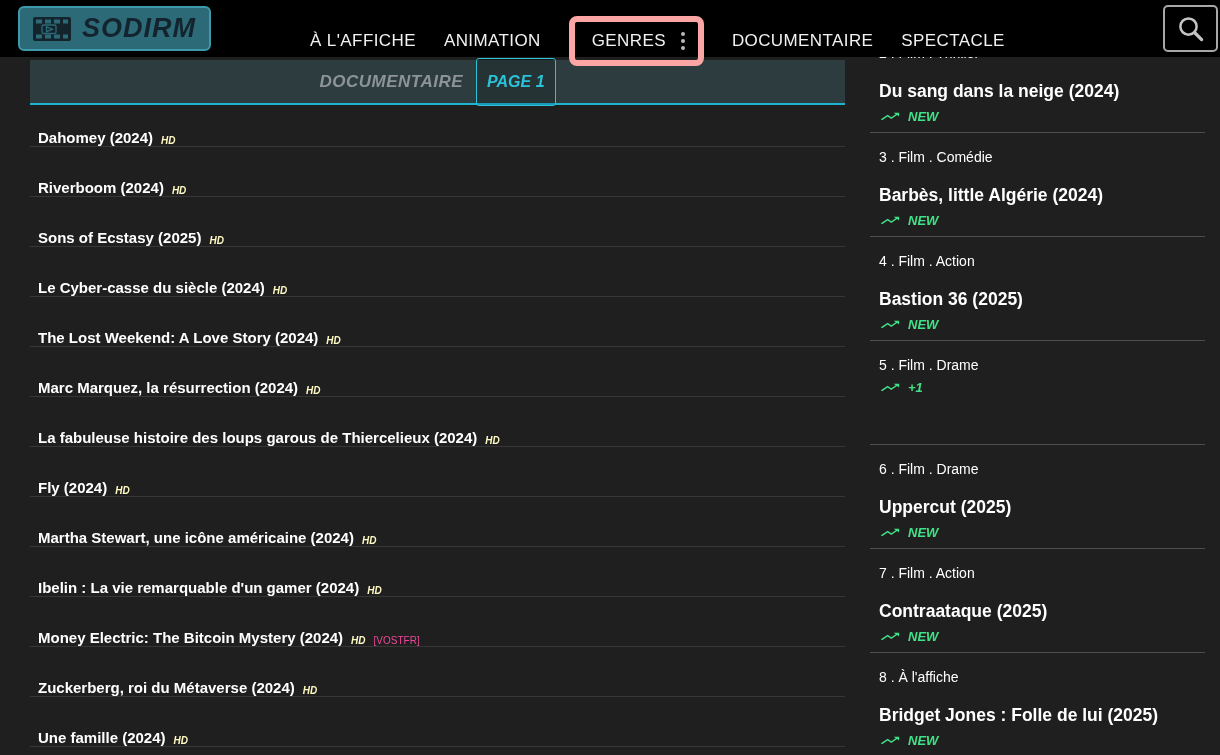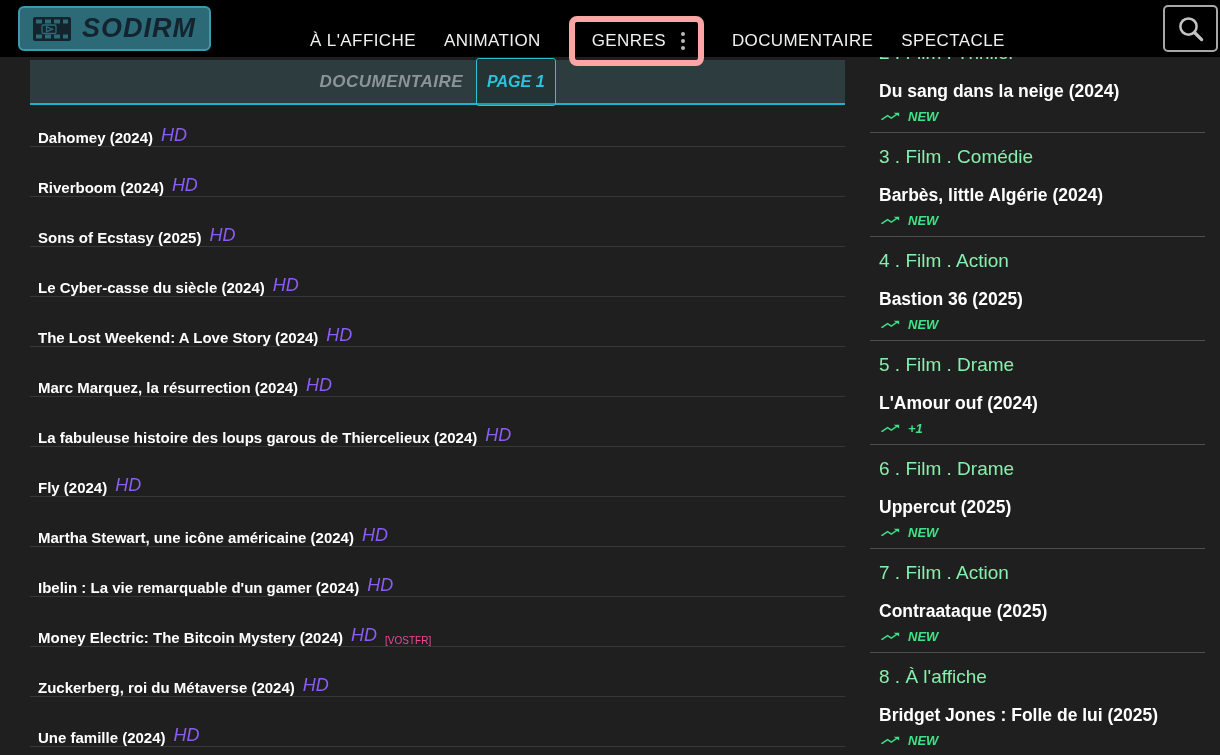--- a/index.html
+++ b/index.html
@@ -26,28 +26,28 @@
   .main-col{position:absolute;left:30px;top:60px;width:815px;}
   .section-bar{height:45px;box-sizing:border-box;background:#2d3c3e;border-bottom:2px solid #1db4d2;
                display:flex;align-items:center;justify-content:center;gap:13px;}
   .section-title{color:#8d9499;font-style:italic;font-weight:bold;font-size:17px;letter-spacing:.5px;}
   .page-badge{color:#2bc3da;font-style:italic;font-weight:bold;font-size:16px;border:1px solid #2bc3da;
               border-radius:3px;padding:14px 10px;background:rgba(0,0,0,.14);cursor:pointer;}
   .movie-row{display:flex;align-items:flex-end;gap:8px;height:50px;box-sizing:border-box;
              border-bottom:1px solid #373737;padding-left:8px;cursor:pointer;text-decoration:none;}
   .movie-list a:first-of-type{height:42px;}
   .m-title{color:#ffffff;font-weight:bold;font-size:15px;white-space:nowrap;}
-  .m-hd{color:#8b5cf6;font-weight:normal;font-style:italic;font-size:18px;}
+  .m-hd{color:#fef9c3;font-weight:bold;font-style:italic;font-size:10px;}
   .m-suffix{color:#ec4899;font-weight:normal;font-size:10px;}
 
   
   .side-col{position:absolute;left:870px;top:29px;width:335px;}
   .trend-item{height:104px;box-sizing:border-box;border-bottom:1px solid #4e4e4e;
               padding:16px 0 0 9px;cursor:pointer;}
-  .t-meta{color:#86efac;font-size:19px;height:16px;line-height:16px;}
+  .t-meta{color:#ffffff;font-size:14px;height:16px;line-height:16px;}
   .t-title{color:#ffffff;font-weight:bold;font-size:17.5px;margin-top:19px;height:22px;
            line-height:22px;white-space:nowrap;}
   .t-badge-row{display:flex;align-items:center;gap:7px;margin-top:6px;height:16px;}
   .t-badge{color:#41e087;font-style:italic;font-weight:bold;font-size:13px;}
 </style>
 </head>
 <body>
 
 <div class="page">
 
@@ -81,21 +81,20 @@
         <div class="t-badge-row">
           <svg width="22" height="15" viewBox="0 0 24 24" preserveAspectRatio="none">
             <path fill="#41e087" d="M16 6l2.29 2.29-4.88 4.88-4-4L2 16.59 3.41 18l6-6 4 4 6.3-6.29L22 12V6z"></path>
           </svg>
           <span class="t-badge">NEW</span>
         </div>
       </div>
 
       <div class="trend-item">
         <div class="t-meta">5 . Film . Drame</div>
-        <div class="t-title">L'Amour ouf (2024)</div>
         <div class="t-badge-row">
           <svg width="22" height="15" viewBox="0 0 24 24" preserveAspectRatio="none">
             <path fill="#41e087" d="M16 6l2.29 2.29-4.88 4.88-4-4L2 16.59 3.41 18l6-6 4 4 6.3-6.29L22 12V6z"></path>
           </svg>
           <span class="t-badge">+1</span>
         </div>
       </div>
 
       <div class="trend-item">
         <div class="t-meta">6 . Film . Drame</div>

